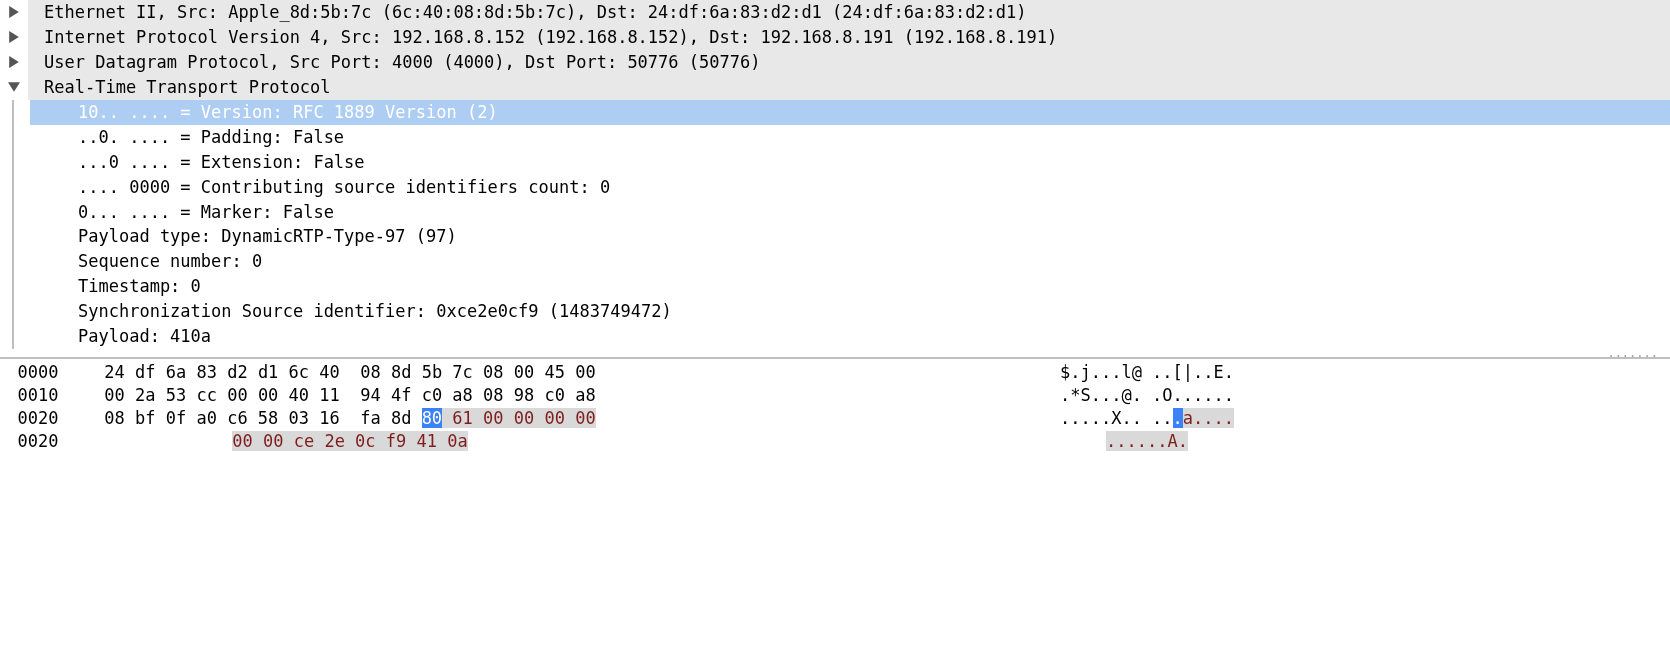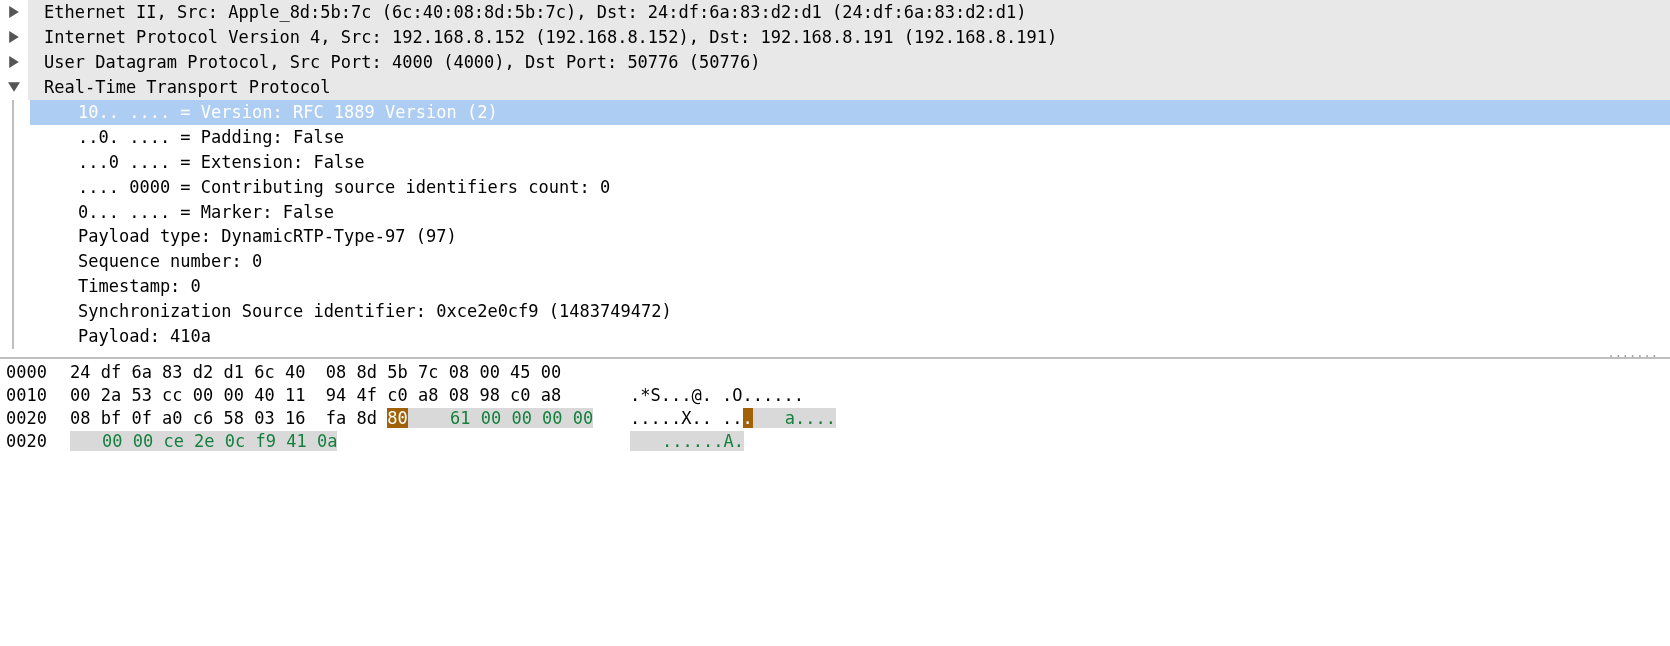--- a/index.html
+++ b/index.html
@@ -6,27 +6,27 @@
   body{font-family:"DejaVu Sans Mono","Menlo","Consolas",monospace;font-size:17px;line-height:1.35;width:1670px;}
   .pane{border-bottom:2px solid #bfbfbf;}
   .row{display:flex;align-items:stretch;white-space:pre;}
   .tw{width:28px;display:flex;align-items:center;justify-content:center;flex:0 0 28px;}
   .tw svg{width:12px;height:12px;display:block;}
   .hdr{background:#e8e8e8;flex:1;padding:1px 16px;}
   .body{flex:1;padding:1px 16px;}
   .sel{background:#aecdf3;color:#fff;}
   .indent1{padding-left:48px;}
   .tree-line{border-left:2px solid #bfbfbf;margin-left:12px;flex:0 0 16px;}
-  .hex-pane{padding-top:2px;}
+  .hex-pane{padding-top:2px;text-align:center;}
   .hex-row{display:flex;white-space:pre;padding:0 6px;}
   .off{width:64px;}
   .bytes{width:560px;}
   .ascii{flex:1;}
-  .dim{background:#d9d9d9;color:#15803d;padding-left:32px;}
-  .hl{background:#a16207;color:#fff;}
+  .dim{background:#d9d9d9;color:#7f1d1d;}
+  .hl{background:#3b82f6;color:#fff;}
   .drag{height:8px;display:flex;justify-content:flex-end;align-items:center;padding-right:12px;color:#9a9a9a;font-size:12px;}
 </style>
 </head>
 <body>
 
 <div class="pane">
 
   <div class="row">
     <span class="tw">
       <svg viewBox="0 0 10 10">
@@ -108,20 +108,21 @@
   <div class="drag">
       <span>.......</span>
     </div>
 </div>
 
 <div class="hex-pane">
 
   <div class="hex-row">
     <span class="off">0000</span>
     <span class="bytes">24 df 6a 83 d2 d1 6c 40  08 8d 5b 7c 08 00 45 00</span>
+    <span class="ascii">$.j...l@ ..[|..E.</span>
   </div>
 
   <div class="hex-row">
     <span class="off">0010</span>
     <span class="bytes">00 2a 53 cc 00 00 40 11  94 4f c0 a8 08 98 c0 a8</span>
     <span class="ascii">.*S...@. .O......</span>
   </div>
 
   <div class="hex-row">
     <span class="off">0020</span>

